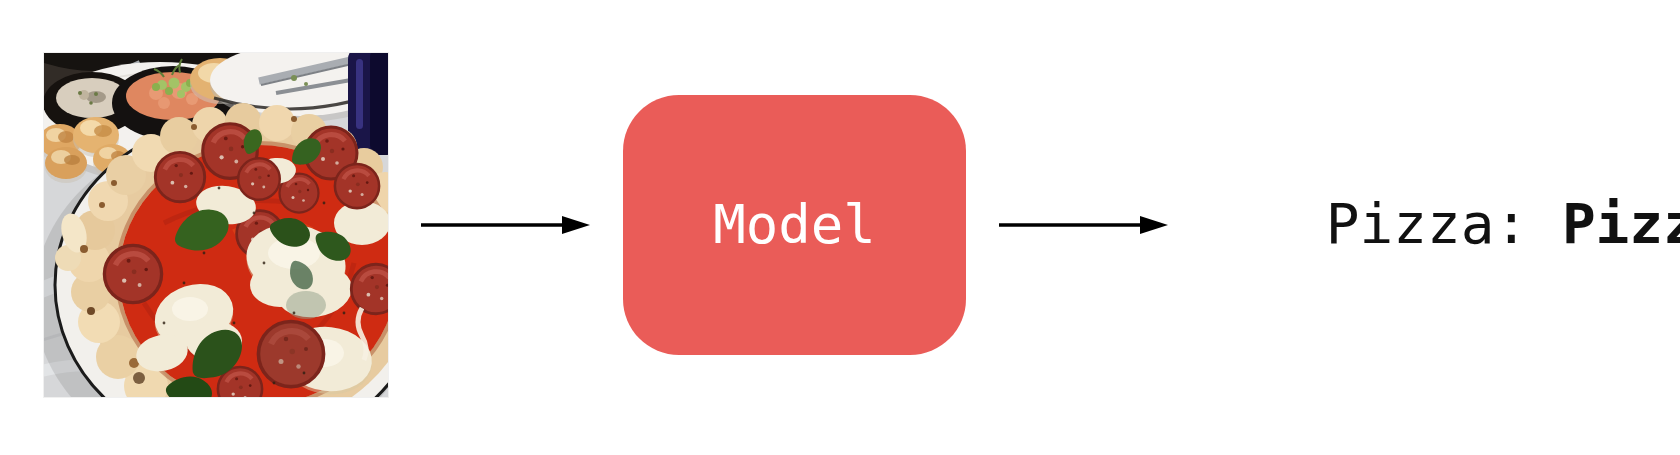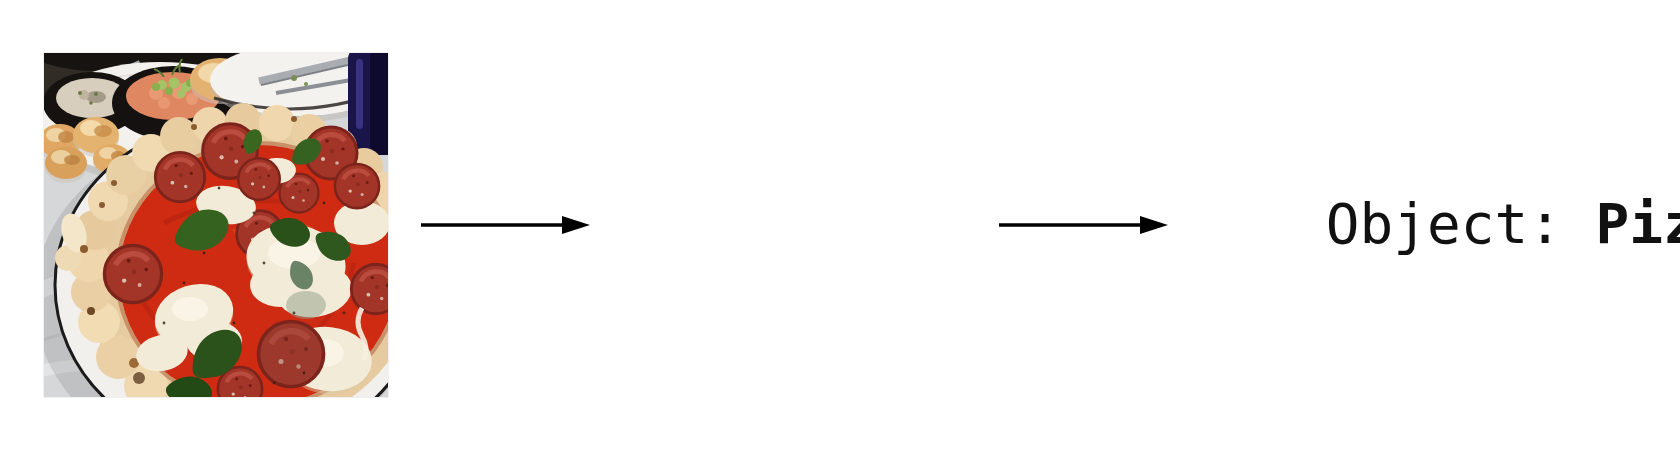--- a/index.html
+++ b/index.html
@@ -248,23 +248,26 @@
         </g>
       </g>
     </svg>
   </figure>
 
   <svg class="arrow arrow-1" viewBox="0 0 172 28">
     <line x1="1" y1="14" x2="146" y2="14" stroke="#000000" stroke-width="3.6"></line>
     <polygon points="142,5 170,14 142,23" fill="#000000"></polygon>
   </svg>
 
+  <div class="model-box" style="background: rgb(234, 92, 88);">
+    <span class="model-label" style="color: rgb(255, 255, 255);">Model</span>
+  </div>
 
   <svg class="arrow arrow-2" viewBox="0 0 172 28">
     <line x1="1" y1="14" x2="146" y2="14" stroke="#000000" stroke-width="3.6"></line>
     <polygon points="142,5 170,14 142,23" fill="#000000"></polygon>
   </svg>
 
   <div class="output" style="color: rgb(17, 17, 17);">
-    <span>Object: </span><b>Pizza</b>
+    <span>Pizza: </span><b>Pizza</b>
   </div>
 
 </div>
 
 </body></html>

